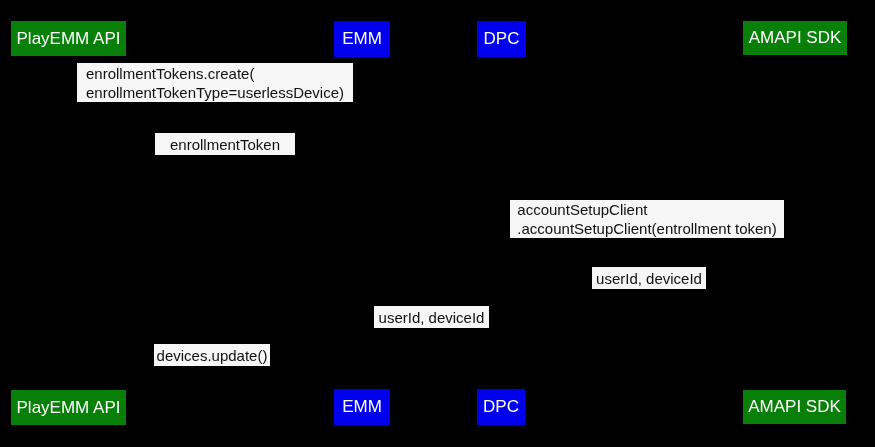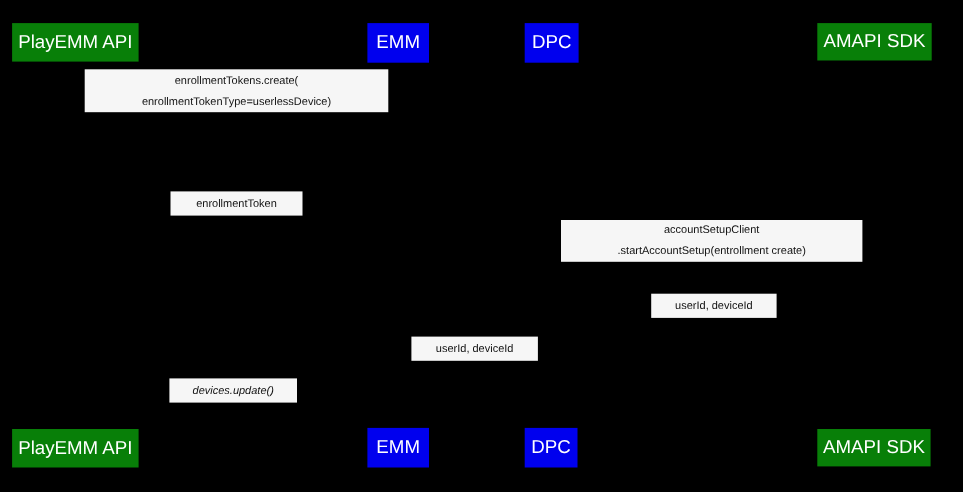--- a/index.html
+++ b/index.html
@@ -28,64 +28,63 @@
   .actor.green { background: var(--actor_green, #087f08); }
   .actor.blue  { background: var(--actor_blue, #0000ee); text-align: right; }
 
   .msg {
     position: absolute;
     display: flex;
     align-items: center;
     justify-content: center;
     background: var(--message_bg, #f6f6f6);
     color: var(--message_text, #111111);
-    font-size: 10px;
+    font-size: 15px;
     line-height: 19px;
-    text-align: center;
     white-space: pre-line;
     box-sizing: border-box;
     padding: 0 3px;
   }
 
   
   .a-playemm-top { left: 11px;  top: 21px; width: 115px; height: 35px; }
   .a-emm-top     { left: 334px; top: 21px; width: 56px;  height: 36px; }
   .a-dpc-top     { left: 477px; top: 21px; width: 49px;  height: 36px; }
   .a-amapi-top   { left: 743px; top: 21px; width: 104px; height: 34px; }
 
   
   .a-playemm-bot { left: 11px;  top: 390px; width: 115px; height: 35px; }
   .a-emm-bot     { left: 334px; top: 389px; width: 56px;  height: 36px; }
   .a-dpc-bot     { left: 477px; top: 389px; width: 48px;  height: 36px; }
   .a-amapi-bot   { left: 743px; top: 390px; width: 103px; height: 34px; }
 
   
   .m0 { left: 77px;  top: 63px;  width: 276px; height: 39px; }
-  .m1 { left: 155px; top: 133px; width: 120px; height: 22px; margin-top: 41px; }
+  .m1 { left: 155px; top: 133px; width: 140px; height: 22px; }
   .m2 { left: 370px; top: 170px; width: 122px; height: 22px; }
   .m3 { left: 510px; top: 200px; width: 274px; height: 38px; }
   .m4 { left: 592px; top: 267px; width: 114px; height: 22px; }
   .m5 { left: 374px; top: 306px; width: 115px; height: 22px; }
-  .m6 { left: 154px; top: 344px; width: 116px; height: 22px; font-style: italic; }
+  .m6 { left: 154px; top: 344px; width: 116px; height: 22px; }
 </style>
 </head>
 <body>
 
 <div class="canvas">
 
   <div class="actor green a-playemm-top">PlayEMM API</div>
   <div class="actor blue a-emm-top">EMM</div>
   <div class="actor blue a-dpc-top">DPC</div>
   <div class="actor green a-amapi-top">AMAPI SDK</div>
 
   <div class="msg m0">enrollmentTokens.create(
 enrollmentTokenType=userlessDevice)</div>
   <div class="msg m1">enrollmentToken</div>
   <div class="msg m3">accountSetupClient
-.startAccountSetup(entrollment create)</div>
+.accountSetupClient(entrollment token)</div>
   <div class="msg m4">userId, deviceId</div>
   <div class="msg m5">userId, deviceId</div>
   <div class="msg m6">devices.update()</div>
 
   <div class="actor green a-playemm-bot">PlayEMM API</div>
   <div class="actor blue a-emm-bot">EMM</div>
   <div class="actor blue a-dpc-bot">DPC</div>
   <div class="actor green a-amapi-bot">AMAPI SDK</div>
 
 </div>

